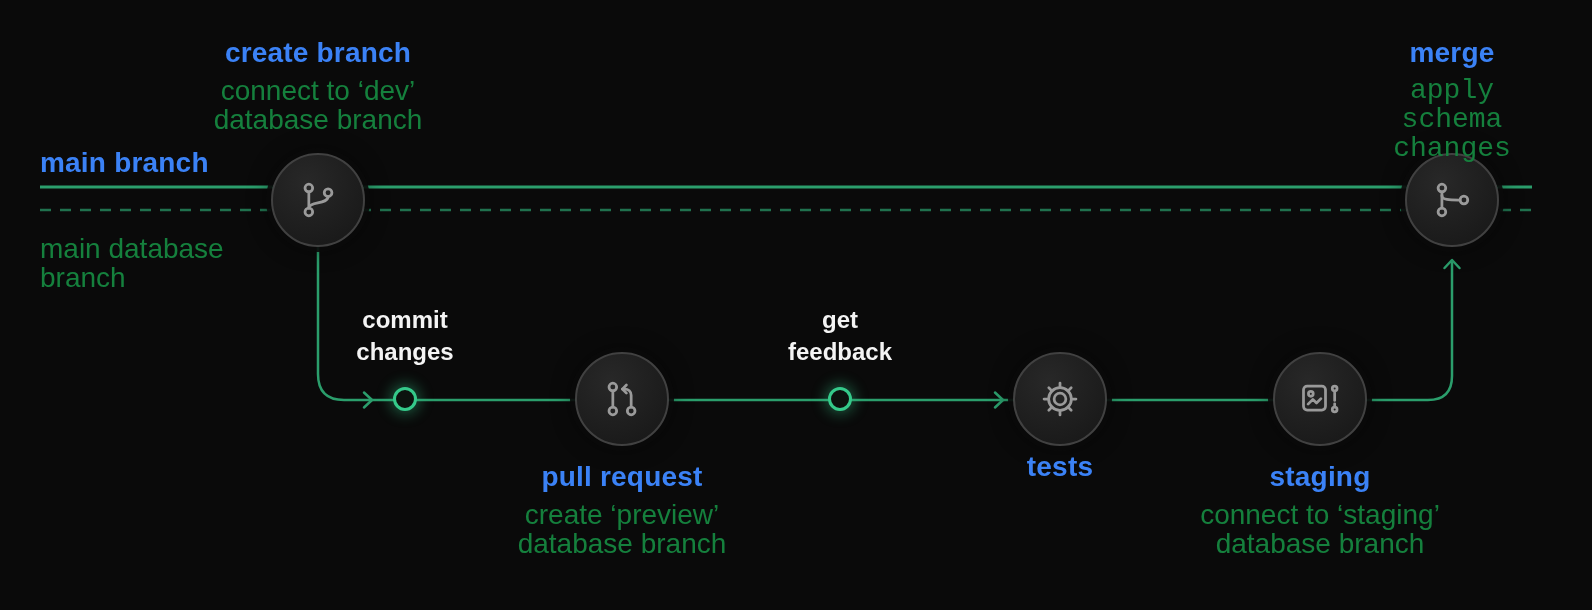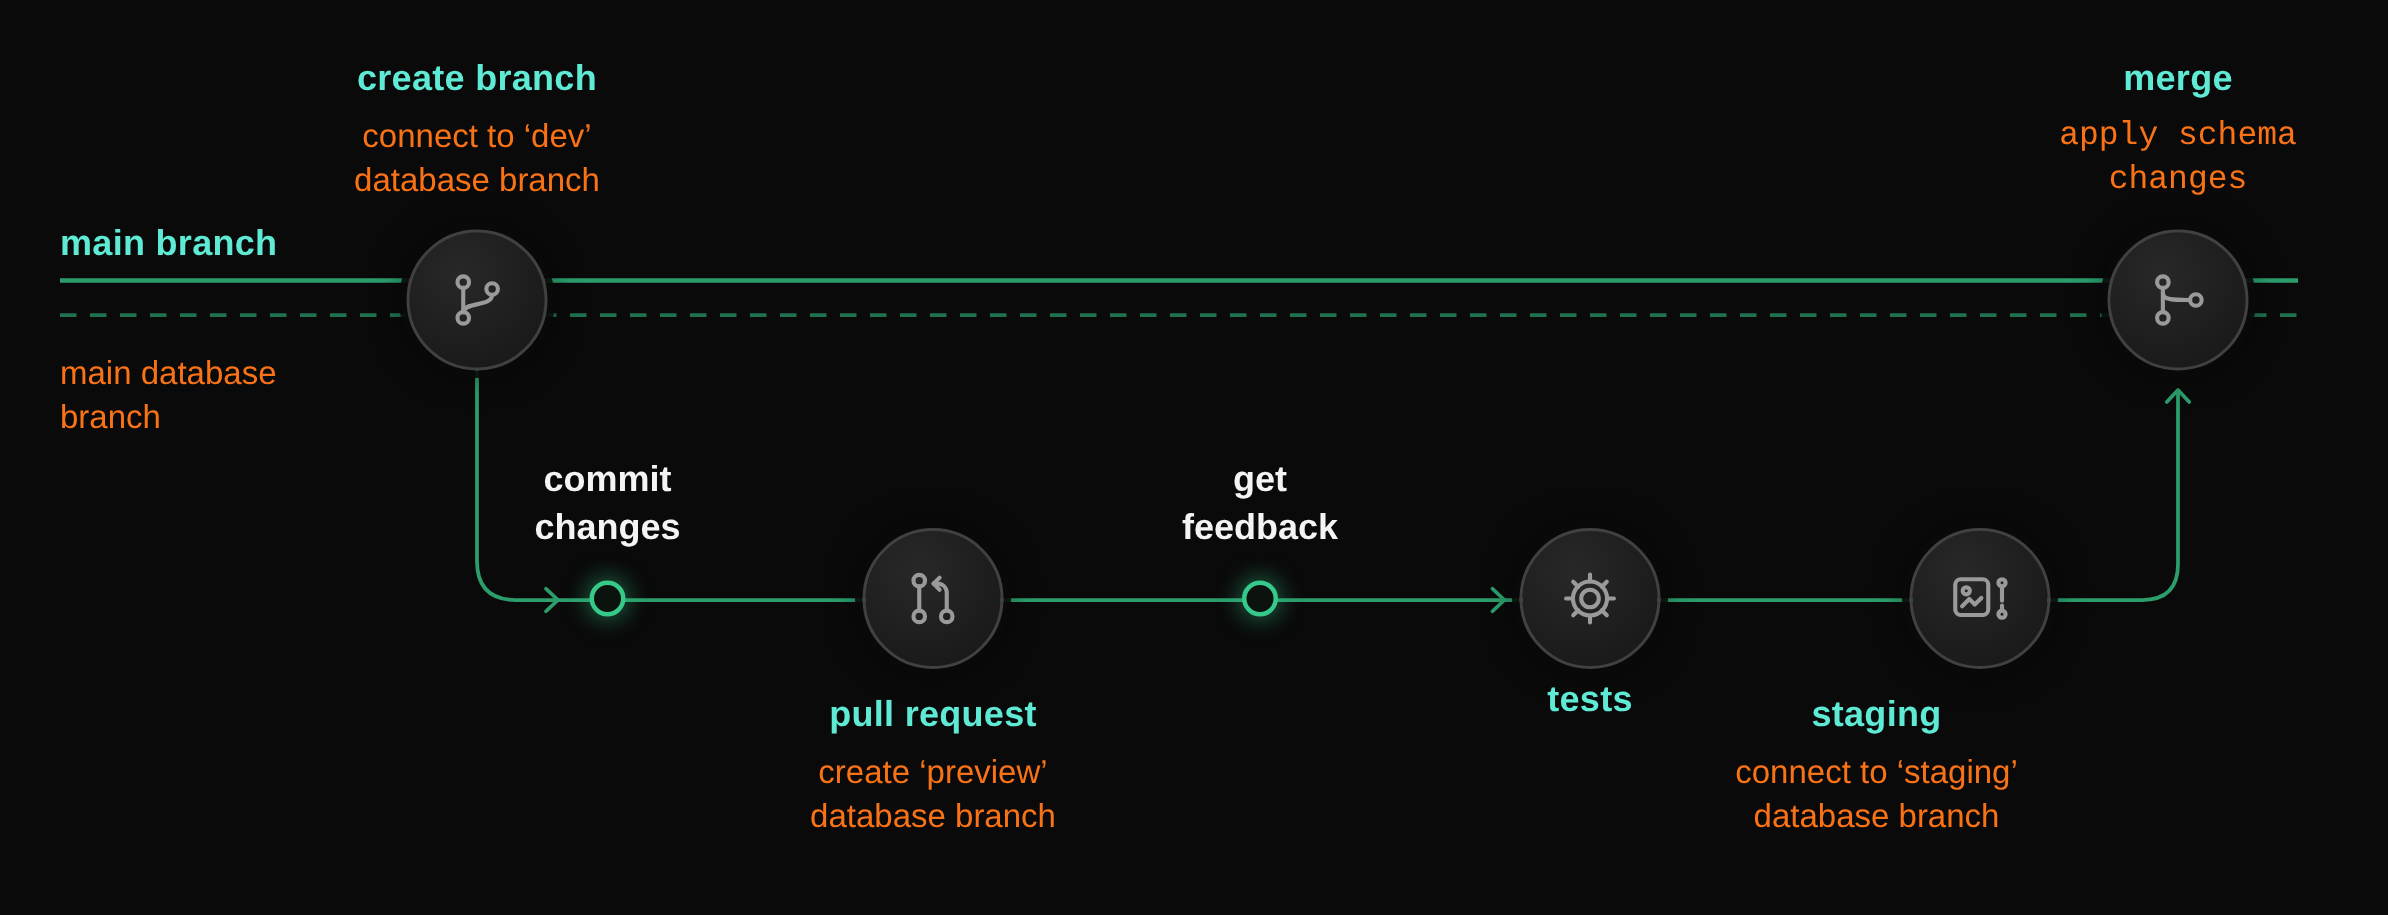--- a/index.html
+++ b/index.html
@@ -19,22 +19,22 @@
   }
   .node svg { width:44px; height:44px; stroke:#9a9a9a; fill:none;
     stroke-width:1.5; stroke-linecap:round; stroke-linejoin:round; }
   .ring {
     position:absolute; width:24px; height:24px; border-radius:50%;
     background:#0c120e; border:3.5px solid #35c98a; z-index:2;
     box-shadow:0 0 14px 3px rgba(53,201,138,0.40);
   }
   .block { position:absolute; text-align:center; z-index:3; }
   .left-block { position:absolute; text-align:left; z-index:3; }
-  .title { font-size:24px; font-weight:bold; color:#5eead4; line-height:30px; letter-spacing:0.2px;text-align:center; }
-  .subtitle { font-size:22px; color:#f97316; line-height:29px; margin:8px auto 0; }
+  .title { font-size:28px; font-weight:bold; color:#3b82f6; line-height:30px; letter-spacing:0.2px;text-align:center; }
+  .subtitle { font-size:28px; color:#15803d; line-height:29px; margin:8px auto 0; }
   .milestone { font-size:24px; font-weight:bold; color:#f4f4f4; line-height:32px; margin:0 auto; }
 </style>
 </head>
 <body>
 
 <div class="canvas">
 
   <svg class="flow" width="1592" height="610" viewBox="0 0 1592 610">
     <line x1="40" y1="187" x2="1532" y2="187" stroke="#2b9e6c" stroke-width="3"></line>
     <line x1="40" y1="210" x2="1532" y2="210" stroke="#20714e" stroke-width="2.5" stroke-dasharray="11 9"></line>
@@ -67,21 +67,21 @@
     <div class="milestone" style="max-width:116px;">commit changes</div>
   </div>
 
   <div class="block" style="left:492px; top:462px; width:260px;">
     <div class="title">pull request</div>
     <div class="subtitle" style="max-width:230px;">create ‘preview’ database branch</div>
   </div>
   <div class="block" style="left:930px; top:452px; width:260px;">
     <div class="title">tests</div>
   </div>
-  <div class="block" style="left:1121px; top:462px; width:260px;">
+  <div class="block" style="left:1190px; top:462px; width:260px;">
     <div class="title">staging</div>
     <div class="subtitle" style="max-width:250px;">connect to ‘staging’ database branch</div>
   </div>
 
   <div class="node" style="left:271px; top:153px;">
     <svg viewBox="0 0 24 24">
       <circle cx="7" cy="5.5" r="2.1"></circle>
       <circle cx="7" cy="18.5" r="2.1"></circle>
       <circle cx="17.5" cy="8" r="2.1"></circle>
       <path d="M7 7.6v8.8"></path>

